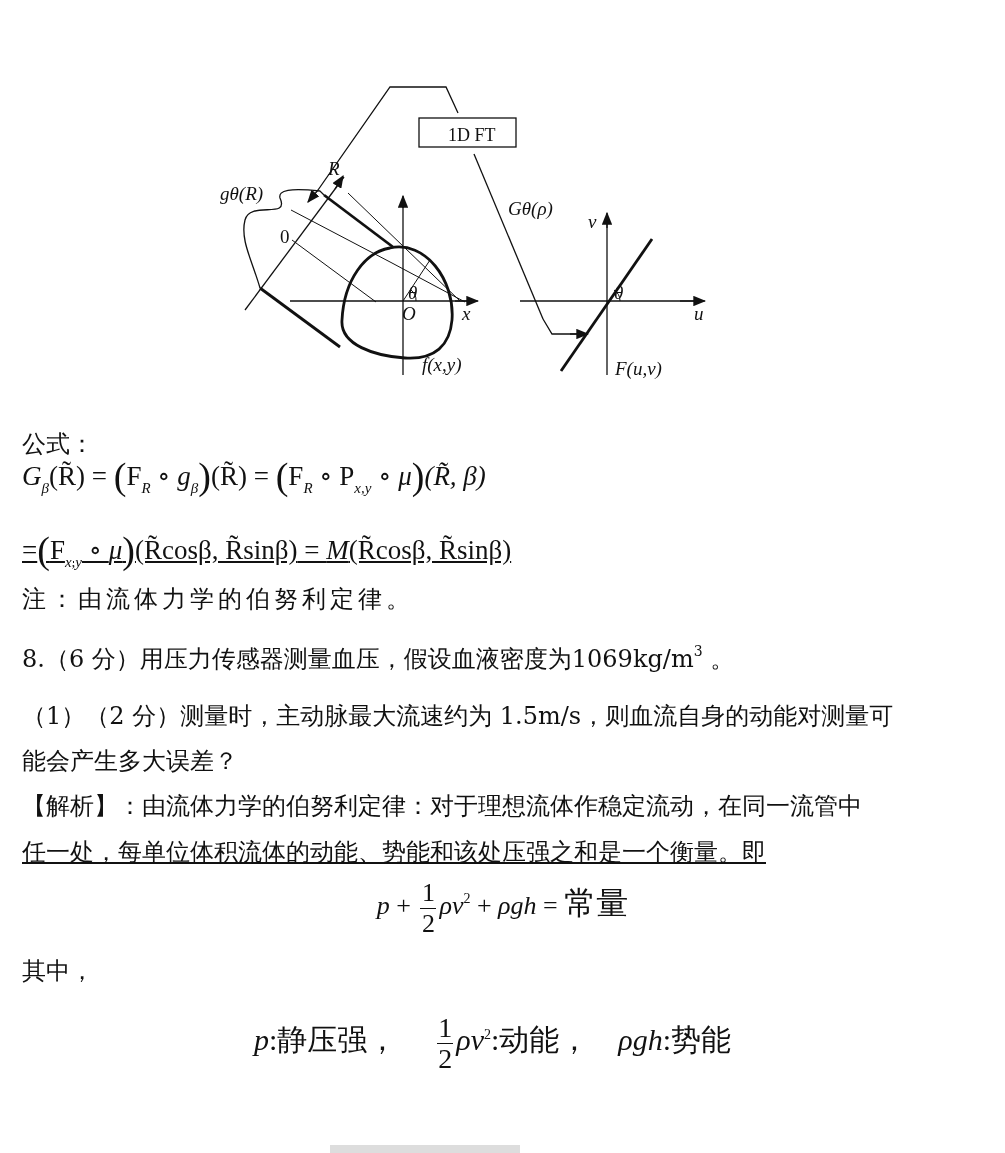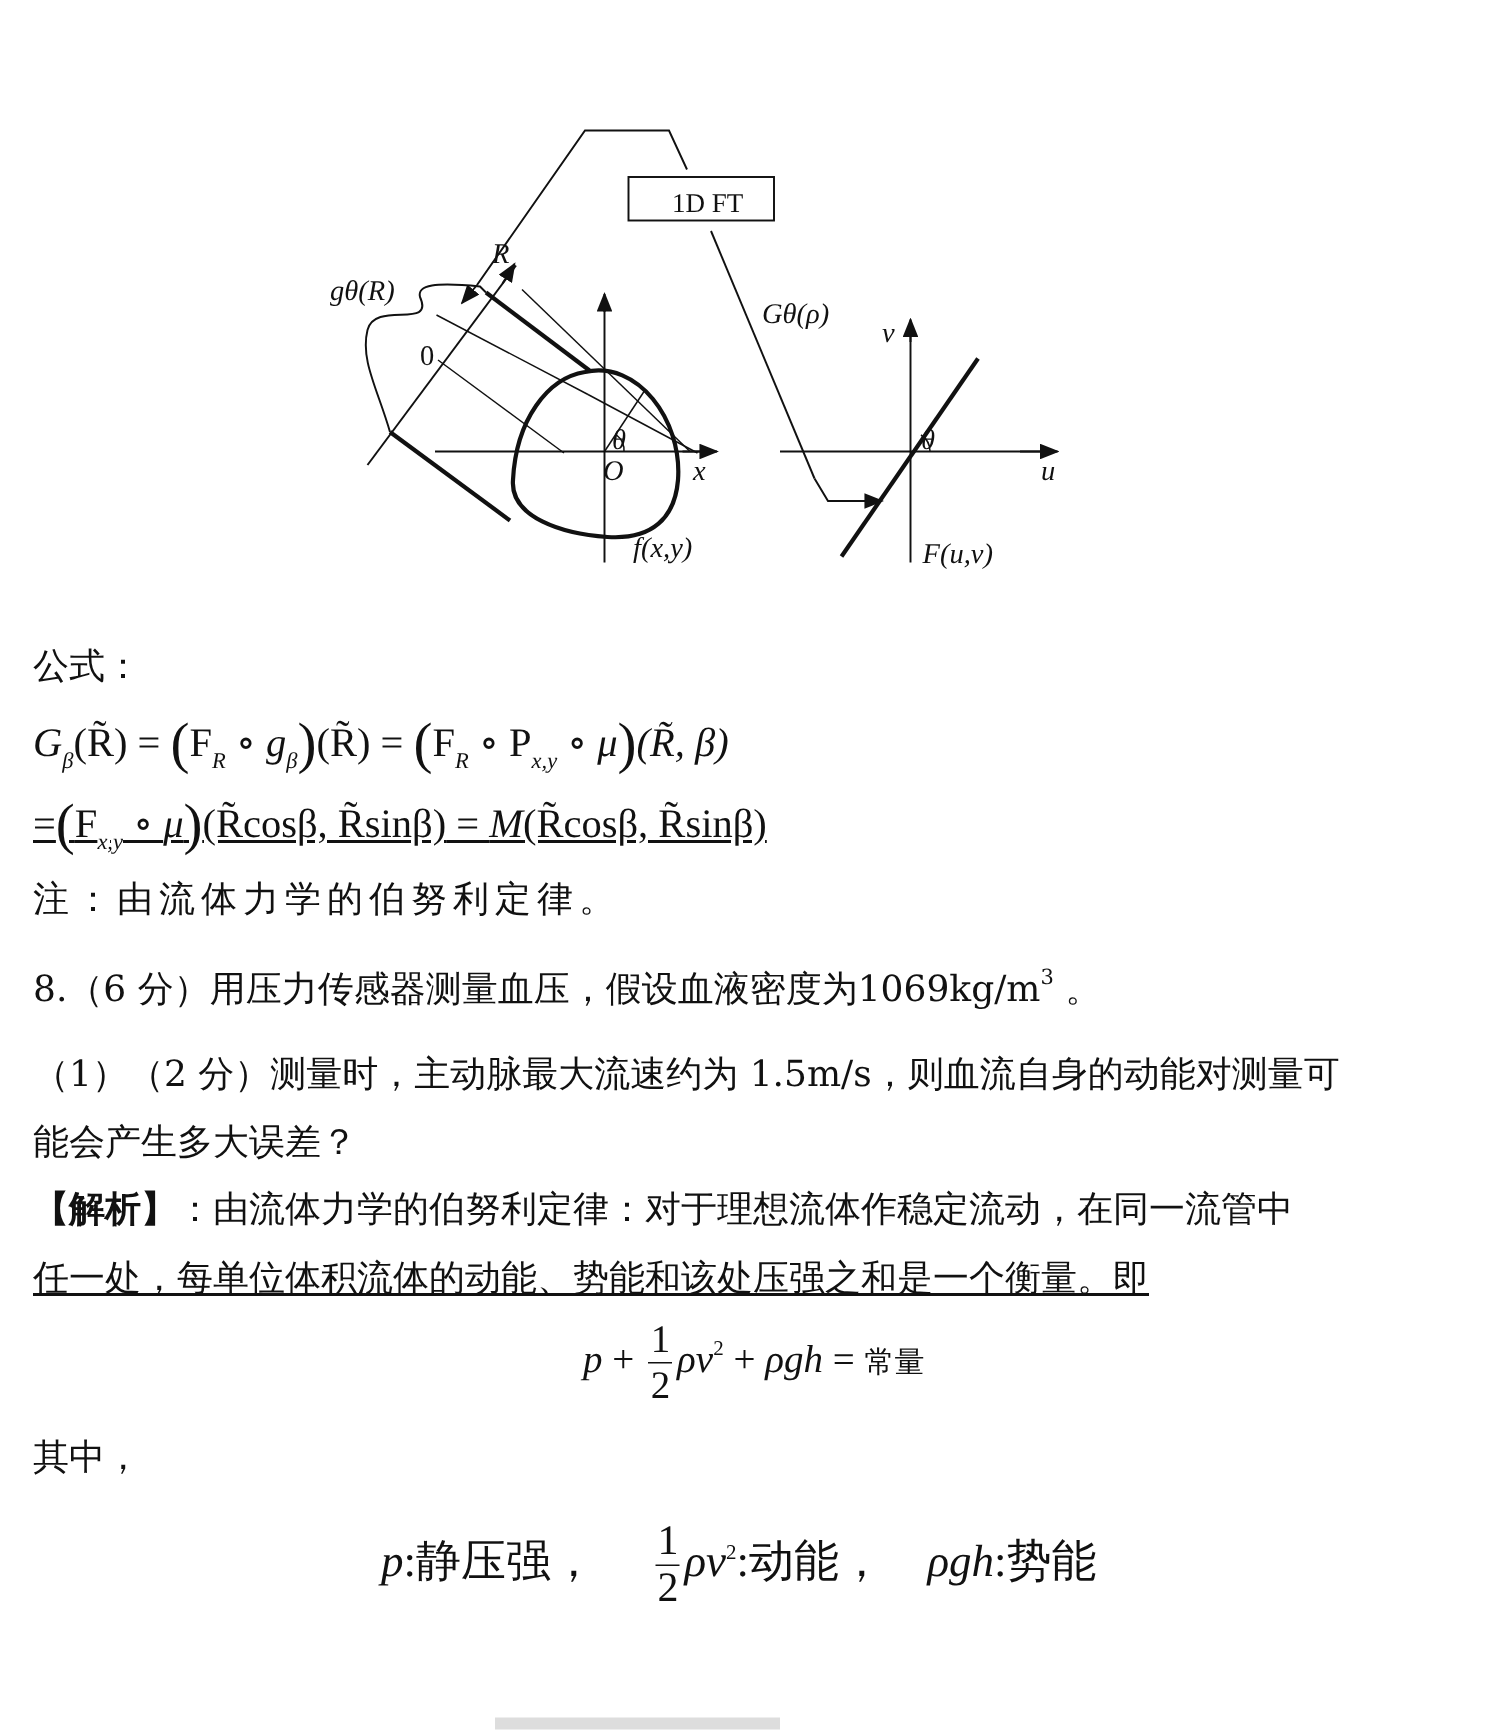--- a/index.html
+++ b/index.html
@@ -80,48 +80,48 @@
     <text x="308" y="135">Gθ(ρ)</text>
     <text x="388" y="148">v</text>
     <text x="414" y="219">θ</text>
     <text x="494" y="240">u</text>
     <text x="415" y="295">F(u,v)</text>
   </g>
 </svg>
 
 <div class="line" style="top:428px;text-align:right;">公式：</div>
 
-<div class="line math" style="top:476px;">
+<div class="line math" style="top:456px;">
   <span class="it">G</span><span class="sub">β</span><span>(R̃)</span><span> = </span><span class="big">(</span><span>F</span><span class="sub">R</span><span> ∘ </span><span class="it">g</span><span class="sub">β</span><span class="big">)</span><span>(R̃)</span><span> = </span><span class="big">(</span><span>F</span><span class="sub">R</span><span> ∘ </span><span>P</span><span class="sub">x,y</span><span> ∘ </span><span class="it">μ</span><span class="big">)</span><span class="it">(R̃, β)</span>
 </div>
 
 <div class="line math" style="top:530px;text-decoration:underline;">
   <span>=</span><span class="big">(</span><span>F</span><span class="sub">x,y</span><span> ∘ </span><span class="it">μ</span><span class="big">)</span><span>(R̃cosβ, R̃sinβ)</span><span> = </span><span class="it">M</span><span>(R̃cosβ, R̃sinβ)</span>
 </div>
 
 <div class="line" style="top:583px; letter-spacing:4px;">注：由流体力学的伯努利定律。</div>
 
 <div class="line" style="top:643px;">
   <span>8.</span><span>（6 分）用压力传感器测量血压，假设血液密度为1069kg/m</span><span class="sup">3</span><span> 。</span>
 </div>
 
 <div class="line" style="top:700px;">（1）（2 分）测量时，主动脉最大流速约为 1.5m/s，则血流自身的动能对测量可</div>
 <div class="line" style="top:745px;text-align:center;">能会产生多大误差？</div>
 
 <div class="line" style="top:790px;">
-  <span style="font-weight:bold;margin-top:32px;">【解析】</span><span>：由流体力学的伯努利定律：对于理想流体作稳定流动，在同一流管中</span>
+  <span style="font-weight:normal;margin-top:32px;">【解析】</span><span>：由流体力学的伯努利定律：对于理想流体作稳定流动，在同一流管中</span>
 </div>
 <div class="line" style="top:836px;text-decoration:underline;">任一处，每单位体积流体的动能、势能和该处压强之和是一个衡量。即</div>
 
 <div class="center math" style="top:880px; font-size:26px;">
   <span class="it">p</span><span> + </span><span class="frac">
       <span>1</span>
       <span class="bar"></span>
       <span>2</span>
-    </span><span class="it">ρv</span><span class="sup">2</span><span> + </span><span class="it">ρgh</span><span> = </span><span style="font-family:'DejaVu Sans',sans-serif;font-size:20px;">常量</span>
+    </span><span class="it">ρv</span><span class="sup">2</span><span> + </span><span class="it">ρgh</span><span> = </span><span style="font-family:'DejaVu Sans',sans-serif;font-size:32px;">常量</span>
 </div>
 
 <div class="line" style="top:955px;">其中，</div>
 
 <div class="center math" style="top:1015px; font-size:30px; left:-10px;">
   <span class="it">p</span><span>:静压强，</span>
   <span style="display:inline-block;width:22px;"></span>
   <span class="frac" style="font-size:28px;">
       <span>1</span>
       <span class="bar"></span>

